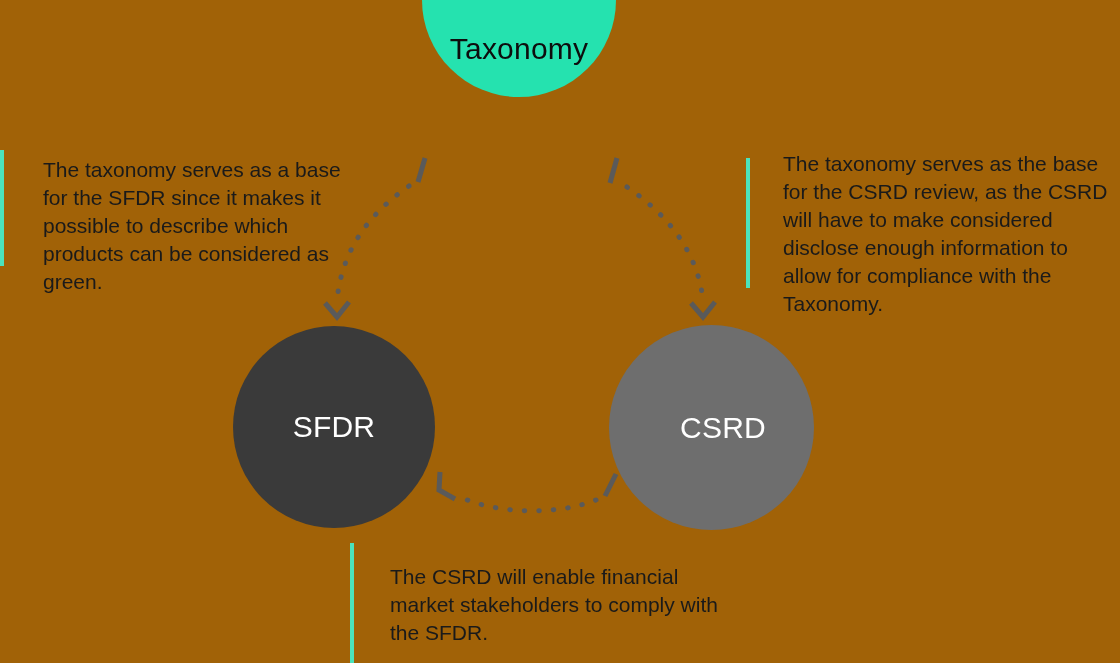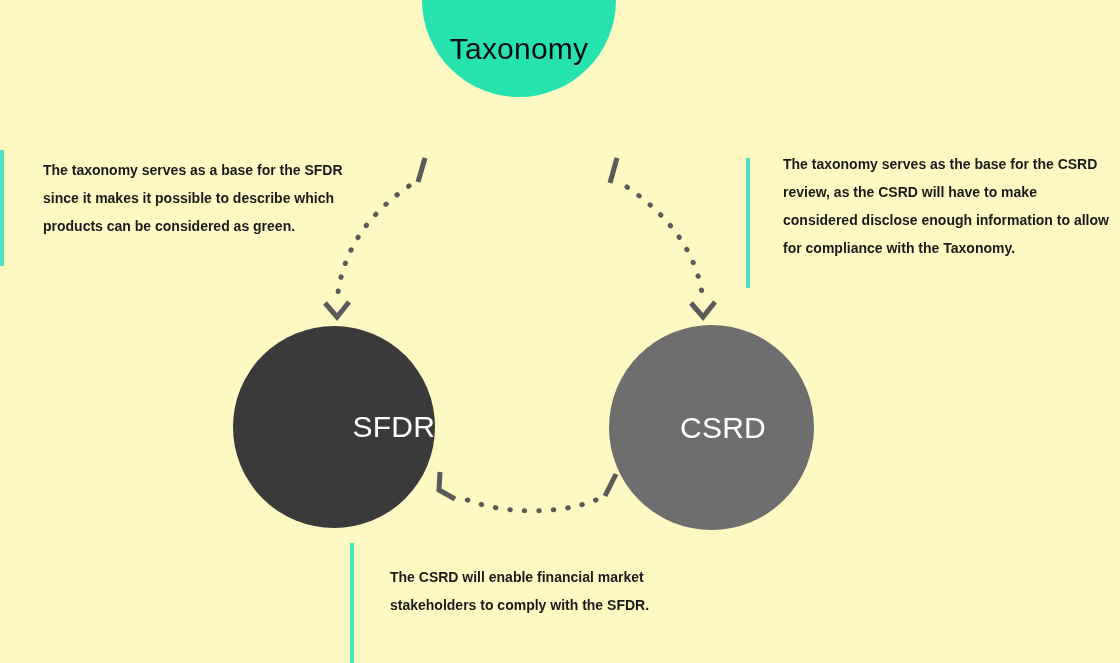--- a/index.html
+++ b/index.html
@@ -8,21 +8,21 @@
     background: #ffffff;
   }
   body {
     font-family: "Liberation Sans", sans-serif;
     -webkit-font-smoothing: antialiased;
   }
   #canvas {
     position: relative;
     width: 1120px;
     height: 663px;
-    background: #fef9c3;
+    background: #a16207;
     overflow: hidden;
   }
 
   
   .node {
     position: absolute;
     border-radius: 50%;
     display: flex;
     align-items: center;
     justify-content: center;
@@ -47,21 +47,20 @@
     color: #0d0d0d;
     transform: translateY(49px);
   }
 
   #node-sfdr {
     left: 233px;
     top: 326px;
     width: 202px;
     height: 202px;
     background: #3a3a3a;
-    justify-content: flex-end;
   }
   #node-sfdr .node-label { color: #ffffff; }
 
   #node-csrd {
     left: 609px;
     top: 325px;
     width: 205px;
     height: 205px;
     background: #6e6e6e;
   }
@@ -83,25 +82,24 @@
     box-sizing: border-box;
   }
   .note-bar {
     position: absolute;
     width: 4px;
     background: #4BE3BC;
     border-radius: 0;
   }
   .note-text {
     position: absolute;
-    font-size: 14px;
+    font-size: 21px;
     line-height: 28px;
     color: #1a1a1a;
     white-space: pre-line;
-    font-weight: bold;
   }
 
   #note-left-bar  { left: 0px;   top: 150px; height: 116px; }
   #note-left-text { left: 43px;  top: 156px; width: 300px; }
 
   #note-right-bar  { left: 746px; top: 158px; height: 130px; }
   #note-right-text { left: 783px; top: 150px; width: 330px; }
 
   #note-bottom-bar  { left: 350px; top: 543px; height: 120px; }
   #note-bottom-text { left: 390px; top: 563px; width: 330px; }

